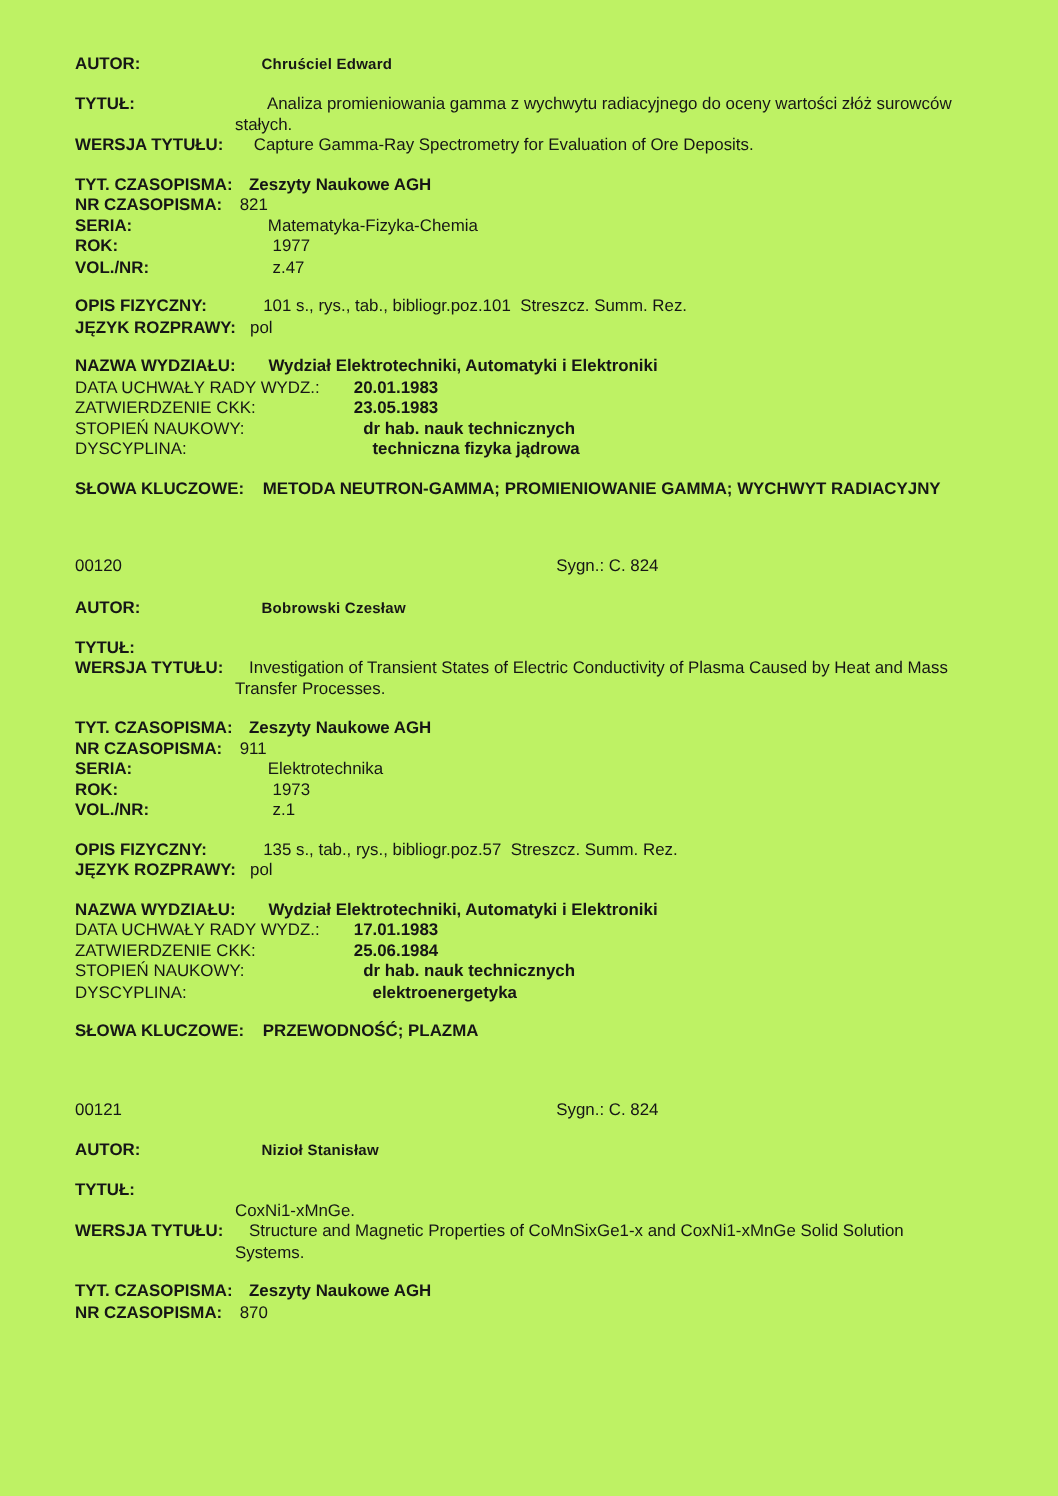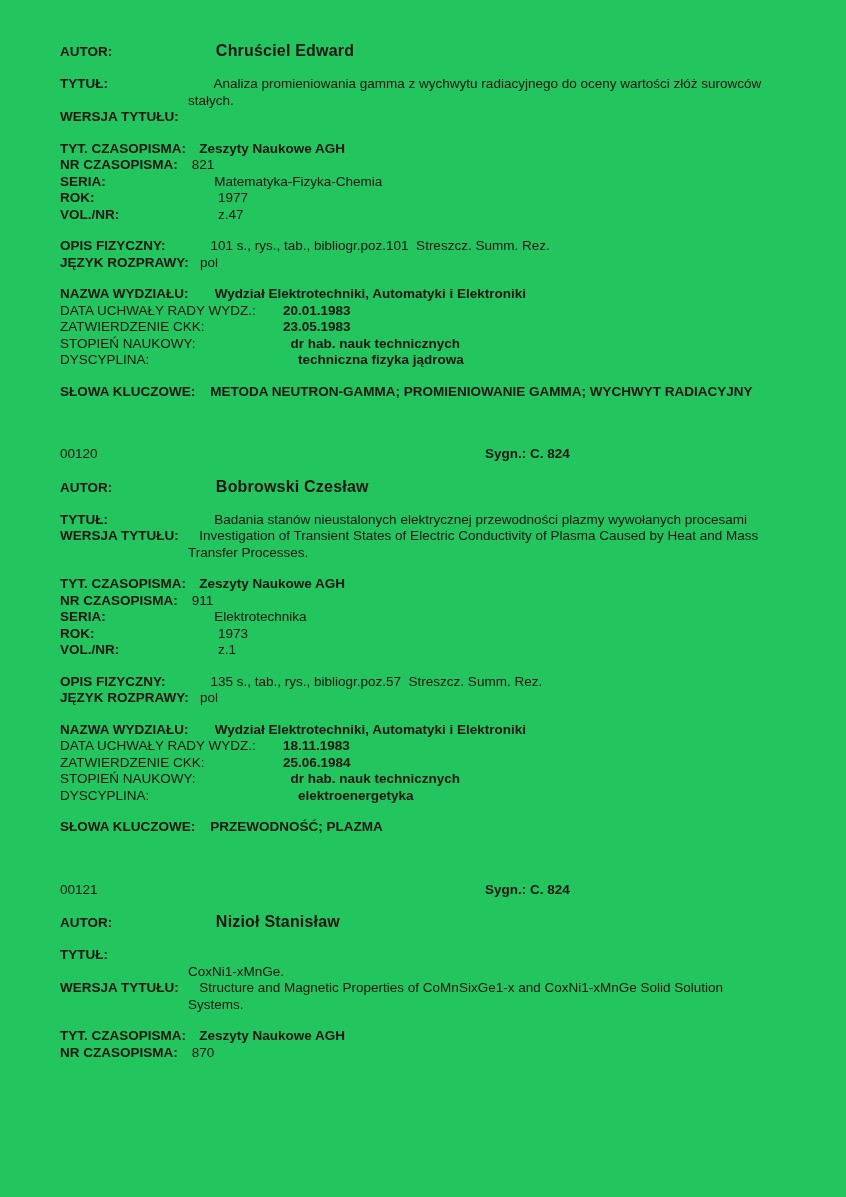--- a/index.html
+++ b/index.html
@@ -4,44 +4,43 @@
 <style>
   html, body {
     margin: 0;
     padding: 0;
     background: #ffffff;
   }
   .page {
     position: relative;
     width: 846px;
     height: 1197px;
-    background: #22c55e;
+    background: #bef264;
     color: #161616;
     font-family: "Liberation Sans", "DejaVu Sans", sans-serif;
     font-size: 13.5px;
     box-sizing: border-box;
     padding: 42px 42px 0 60px;
     overflow: hidden;
   }
   .record { }
   .record-header {
     display: flex;
     align-items: baseline;
     line-height: 16.5px;
     margin-top: 46px;
     margin-bottom: 2px;
   }
   .record-header .number {
     flex: 0 0 385px;
     white-space: pre;
   }
   .record-header .sygn {
-    font-weight: bold;
-    white-space: pre;
-    margin-left: 40px;
+    font-weight: normal;
+    white-space: pre;
   }
   .group { margin-top: 15px; }
   .record > .group:first-child { margin-top: 0; }
   .line {
     display: flex;
     align-items: baseline;
     line-height: 16.5px;
   }
   .line .label {
     flex: 0 0 128px;
@@ -52,21 +51,21 @@
     flex-basis: 223px;
     font-weight: normal;
   }
   .line .value {
     white-space: pre;
     font-weight: normal;
   }
   .line .value.bold { font-weight: bold; }
   .line.author { line-height: 18px; }
   .line.author .value {
-    font-size: 16px;
+    font-size: 12px;
     font-weight: bold;
     letter-spacing: 0.2px;
   }
 </style>
 </head>
 <body>
 
 <div class="page">
   <div id="records">
       <div class="record">
@@ -80,20 +79,21 @@
           <div class="line field">
             <span class="label">TYTUŁ:</span>
             <span class="value">       Analiza promieniowania gamma z wychwytu radiacyjnego do oceny wartości złóż surowców</span>
           </div>
           <div class="line cont">
             <span class="label"></span>
             <span class="value">stałych.</span>
           </div>
           <div class="line field">
             <span class="label">WERSJA TYTUŁU:</span>
+            <span class="value">    Capture Gamma-Ray Spectrometry for Evaluation of Ore Deposits.</span>
           </div>
         </div>
         <div class="group">
           <div class="line field">
             <span class="label">TYT. CZASOPISMA:</span>
             <span class="value bold">   Zeszyty Naukowe AGH</span>
           </div>
           <div class="line field">
             <span class="label">NR CZASOPISMA:</span>
             <span class="value"> 821</span>
@@ -157,21 +157,20 @@
         </div>
         <div class="group">
           <div class="line author">
             <span class="label">AUTOR:</span>
             <span class="value bold">      Bobrowski Czesław</span>
           </div>
         </div>
         <div class="group">
           <div class="line field">
             <span class="label">TYTUŁ:</span>
-            <span class="value">       Badania stanów nieustalonych elektrycznej przewodności plazmy wywołanych procesami</span>
           </div>
           <div class="line field">
             <span class="label">WERSJA TYTUŁU:</span>
             <span class="value">   Investigation of Transient States of Electric Conductivity of Plasma Caused by Heat and Mass</span>
           </div>
           <div class="line cont">
             <span class="label"></span>
             <span class="value">Transfer Processes.</span>
           </div>
         </div>
@@ -207,21 +206,21 @@
             <span class="value">   pol</span>
           </div>
         </div>
         <div class="group">
           <div class="line field">
             <span class="label">NAZWA WYDZIAŁU:</span>
             <span class="value bold">       Wydział Elektrotechniki, Automatyki i Elektroniki</span>
           </div>
           <div class="line sub">
             <span class="label">DATA UCHWAŁY RADY WYDZ.:</span>
-            <span class="value bold">18.11.1983</span>
+            <span class="value bold">17.01.1983</span>
           </div>
           <div class="line sub">
             <span class="label">ZATWIERDZENIE CKK:</span>
             <span class="value bold">25.06.1984</span>
           </div>
           <div class="line sub">
             <span class="label">STOPIEŃ NAUKOWY:</span>
             <span class="value bold">  dr hab. nauk technicznych</span>
           </div>
           <div class="line sub">

